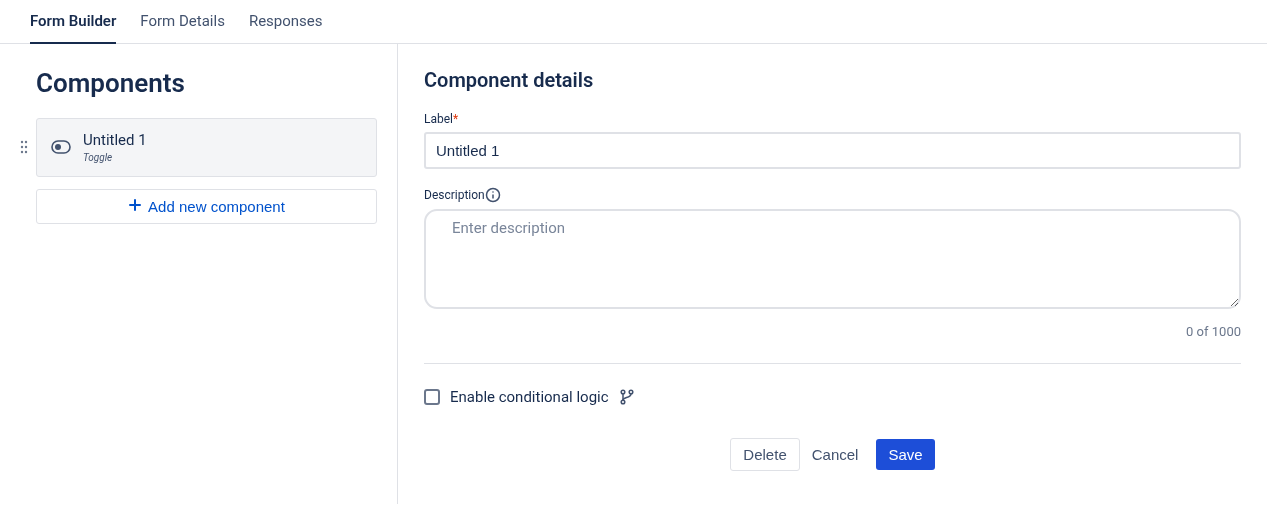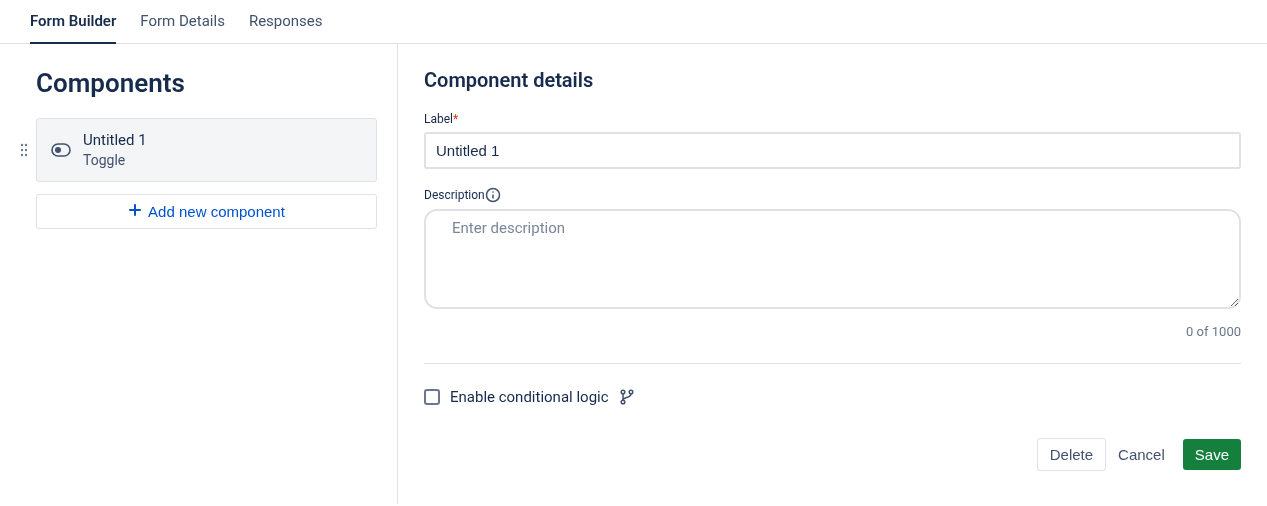--- a/index.html
+++ b/index.html
@@ -82,21 +82,22 @@
       display: flex;
       flex-direction: column;
       line-height: 1.3;
     }
     .component-title {
       color: #172b4d;
       font-size: 15px;
     }
     .component-type {
       color: #42526e;
-      font-size: 14px;
+      font-style: italic;
+      font-size: 10px;
     }
     .add-component-btn {
       margin-top: 12px;
       margin-left: 18px;
       width: calc(100% - 18px);
       display: flex;
       align-items: center;
       justify-content: center;
       gap: 6px;
       padding: 8px 0;
@@ -177,42 +178,42 @@
       background: #fff;
       cursor: pointer;
       flex-shrink: 0;
     }
     .checkbox-label {
       color: #172b4d;
       font-size: 15px;
     }
     .buttons-row {
       display: flex;
-      justify-content: flex-end;
+      justify-content: center;
       align-items: center;
     }
     .btn {
       padding: 7px 12px;
       font-size: 15px;
       border-radius: 3px;
       cursor: pointer;
       border: none;
     }
     .btn-delete {
       background: #fff;
       border: 1px solid #dfe1e6;
       color: #42526e;
     }
     .btn-cancel {
       background: transparent;
       color: #42526e;
       margin-right: 6px;
     }
     .btn-save {
-      background: #15803d;
+      background: #1d4ed8;
       color: #fff;
     }
     .right-buttons {
       display: flex;
       align-items: center;
     }
     .info-icon {
       color: #42526e;
       display: inline-flex;
       align-items: center;

